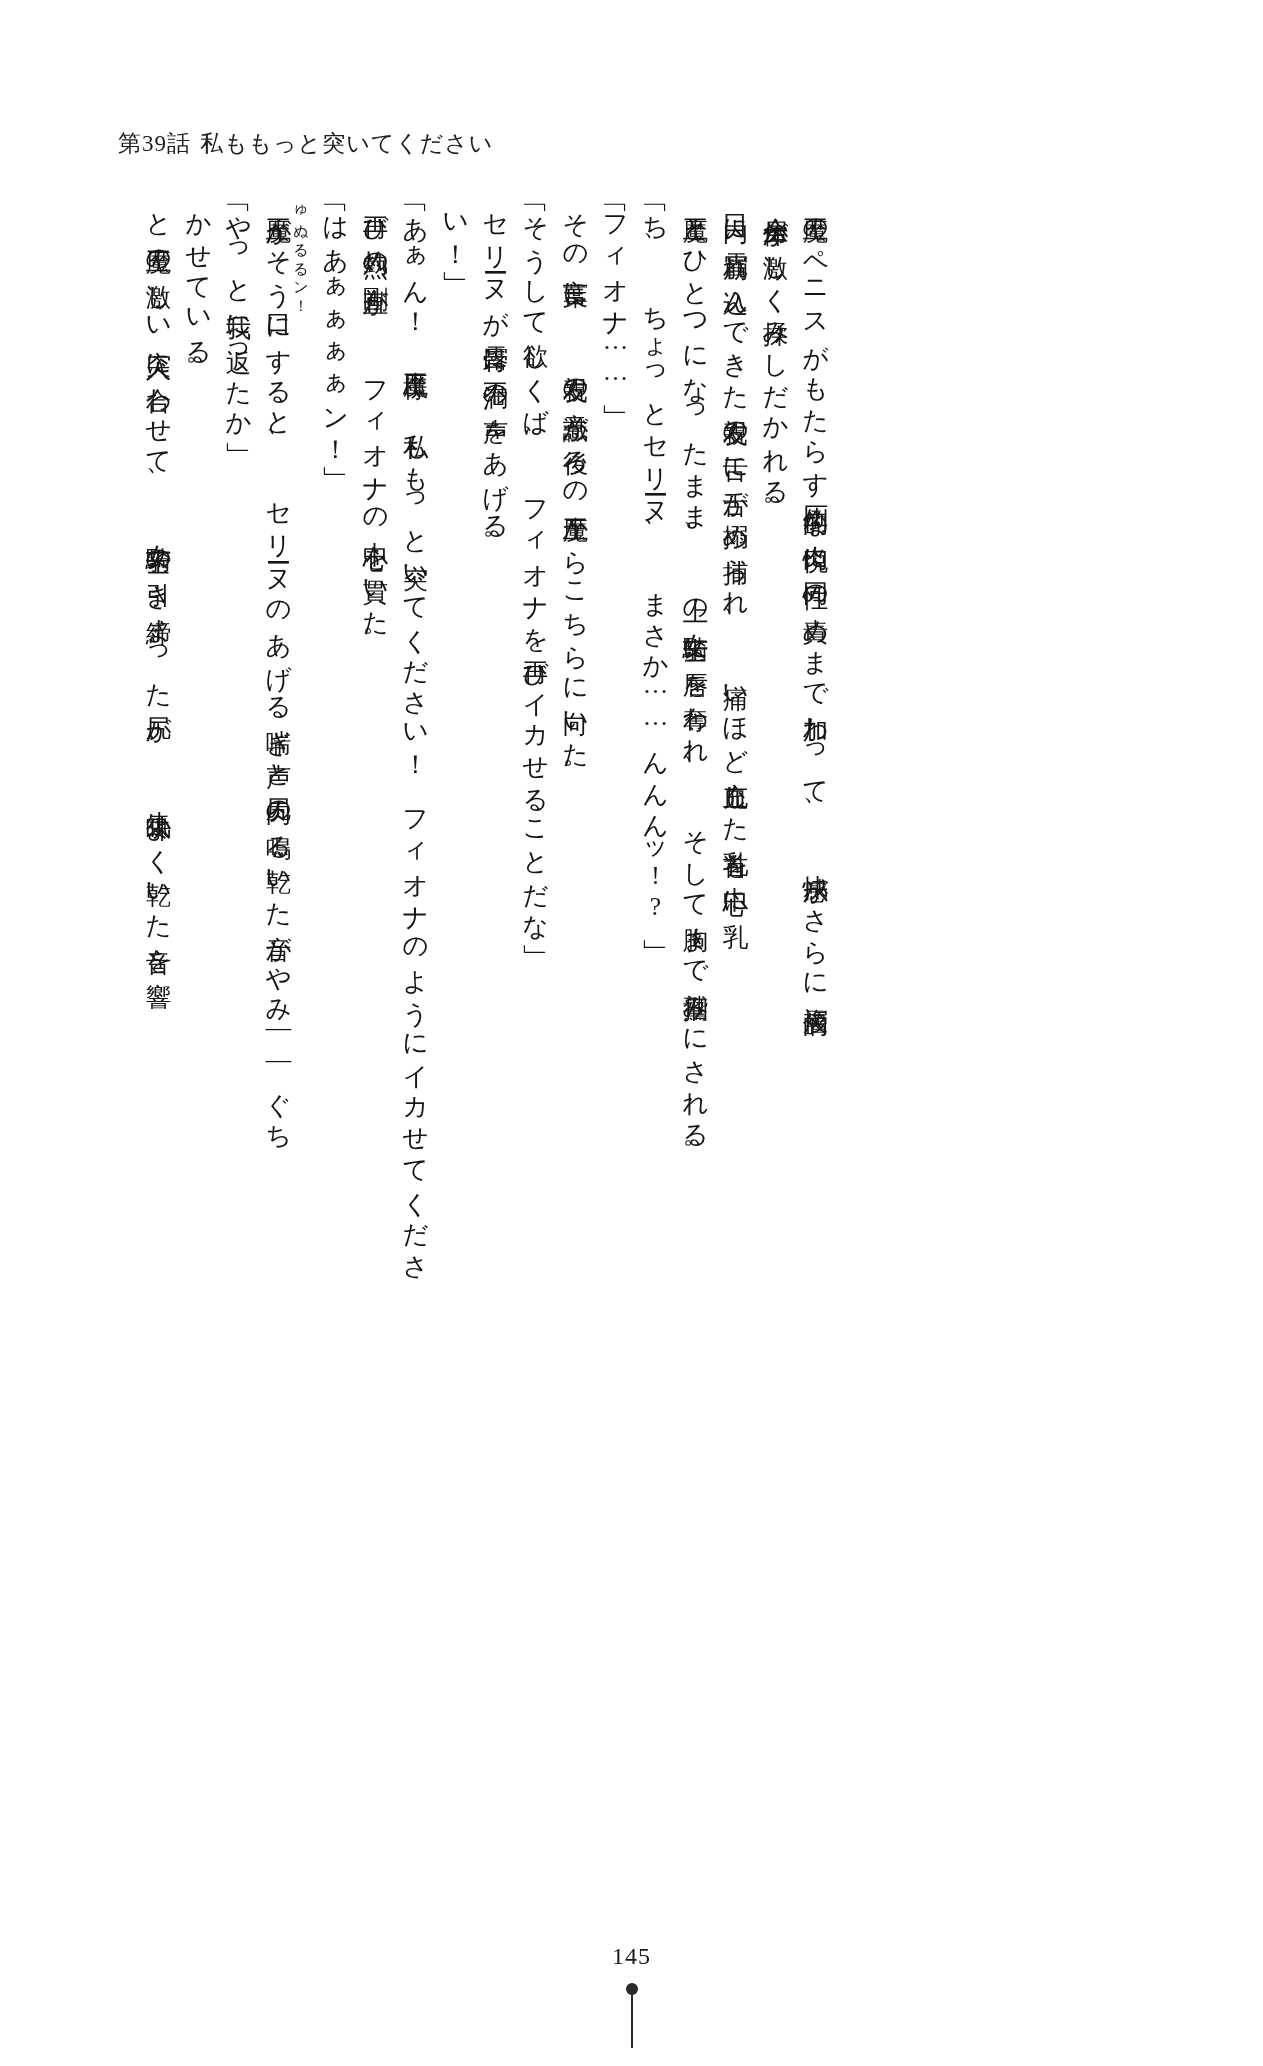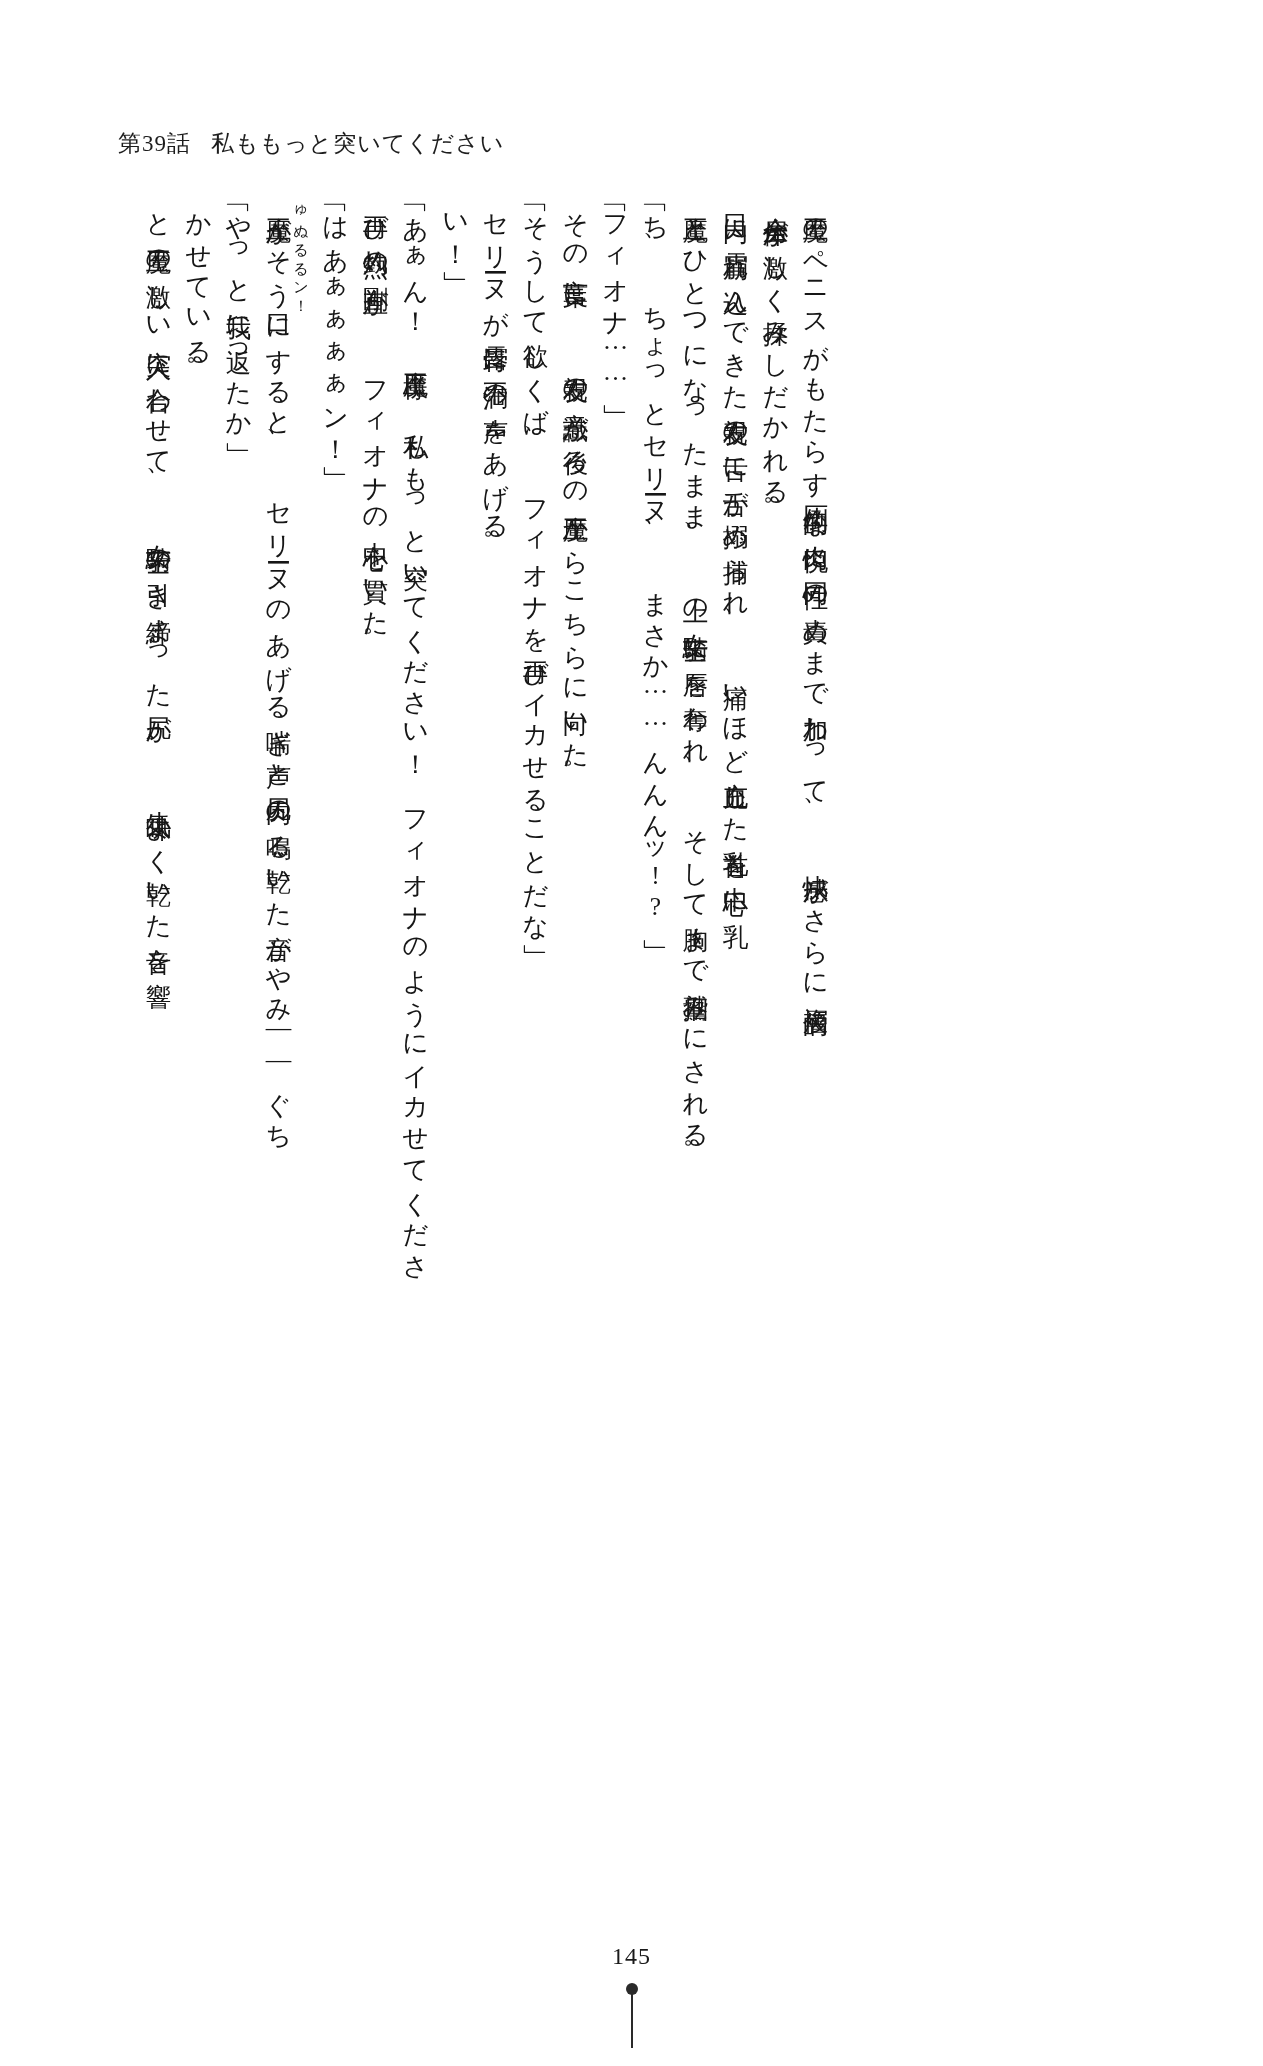--- a/index.html
+++ b/index.html
@@ -27,21 +27,21 @@
     position: absolute;
     top: 128px;
     left: 118px;
     font-size: 23px;
     letter-spacing: 1px;
     color: #1d1d1d;
     white-space: nowrap;
     font-family: "Liberation Serif", "DejaVu Serif", serif;
   }
   .header .chapter-num {
-    margin-right: 20px;
+    margin-right: 9px;
   }
 
   
   .body-text {
     position: absolute;
     top: 196px;
     right: 112px;
     height: 1100px;
     width: 1020px;
     display: flex;

